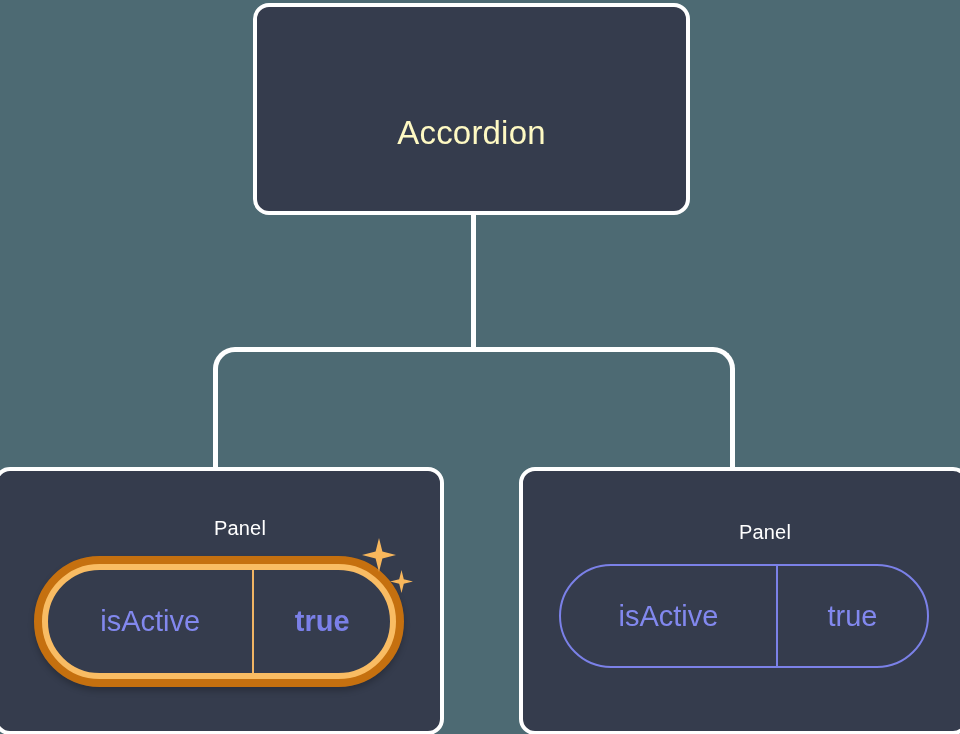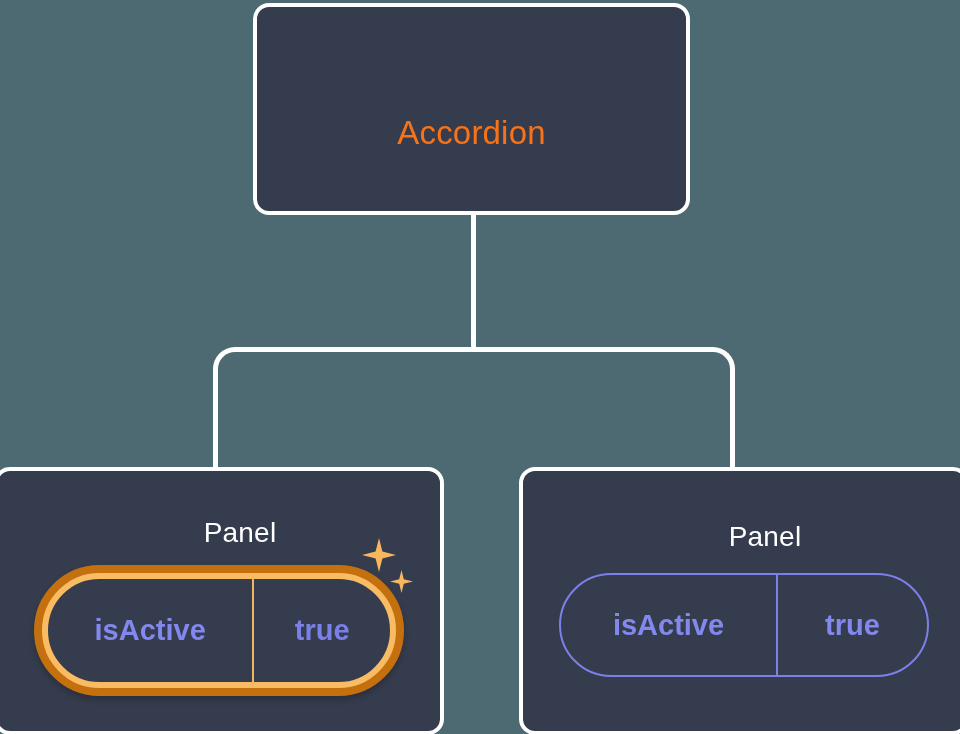--- a/index.html
+++ b/index.html
@@ -55,21 +55,21 @@
   .node-root {
     left: 253px;
     top: 3px;
     width: 437px;
     height: 212px;
     display: flex;
     align-items: center;
     justify-content: center;
   }
   .node-title-root {
-    color: #f97316;
+    color: #fef9c3;
     font-size: 33px;
     letter-spacing: 0.2px;
     margin-top: 48px;
   }
 
   .node-panel {
     width: 450px;
     height: 268px;
     top: 467px;
   }
@@ -81,21 +81,21 @@
     left: 0;
     right: 0;
     top: 0;
     bottom: 0;
     display: flex;
     flex-direction: column;
     align-items: center;
   }
   .panel-title {
     color: #ffffff;
-    font-size: 28px;
+    font-size: 20px;
     letter-spacing: 0.2px;
     margin-left: 42px;
   }
   .panel-left .panel-title  { margin-top: 46px; }
   .panel-right .panel-title { margin-top: 50px; }
   .pill {
     display: flex;
     align-items: stretch;
     border: 2px solid #7b81e8;
     border-radius: 999px;
@@ -104,21 +104,20 @@
   }
   .pill-cell {
     display: flex;
     align-items: center;
     justify-content: center;
     color: #8288ee;
     font-size: 29px;
     line-height: 1;
     padding: 0 6px;
     box-sizing: border-box;
-    font-weight: bold;
   }
   .pill-name  { width: 216px; }
   .pill-value { width: 152px; border-left: 2px solid #7b81e8; text-align: center; }
 
   
   .panel-right .pill {
     width: 370px;
     height: 104px;
     margin-top: 20px;
   }

